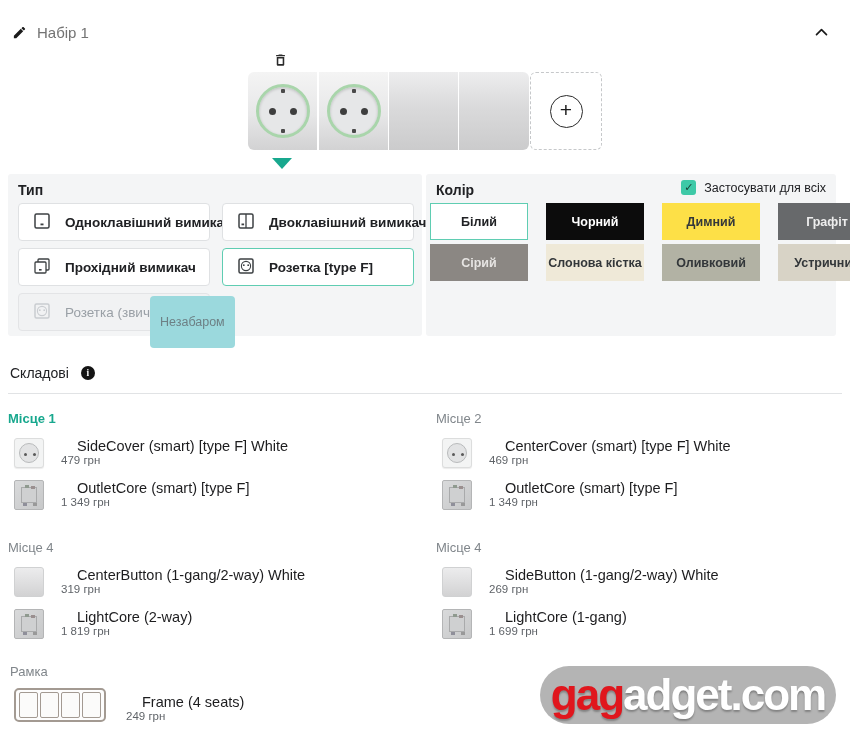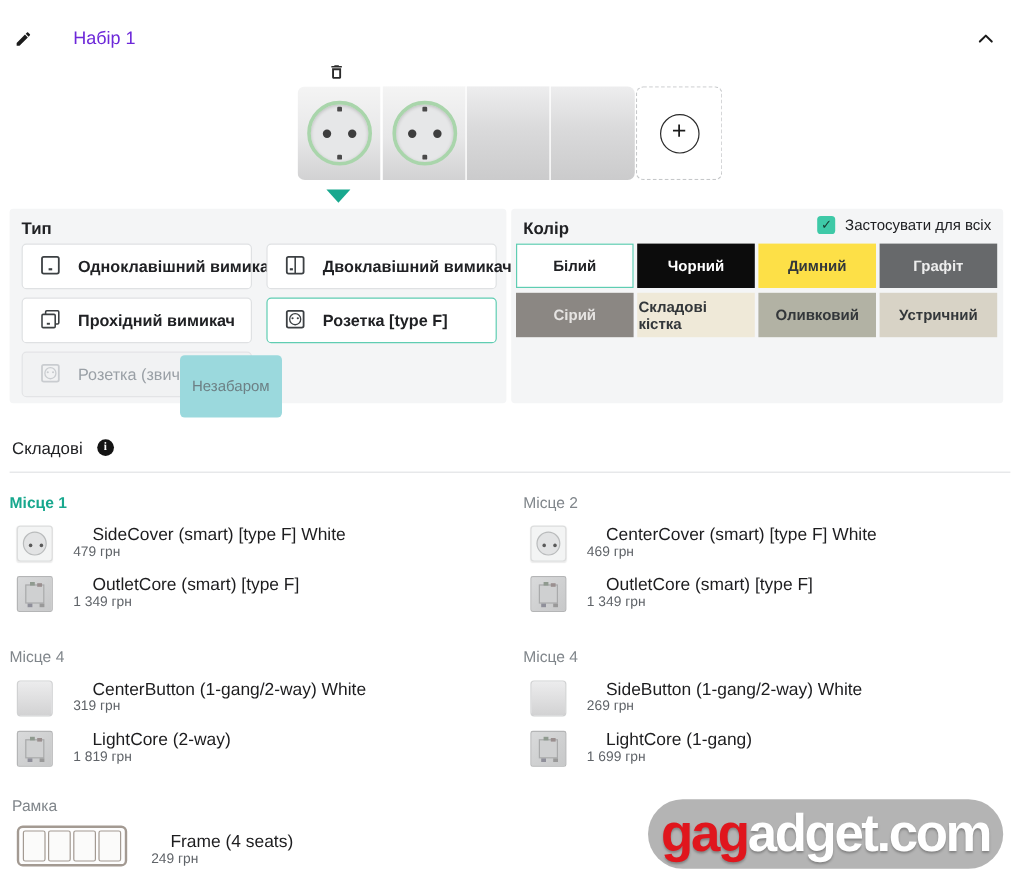--- a/index.html
+++ b/index.html
@@ -2,21 +2,21 @@
 <html><head>
 <meta charset="utf-8">
 <style>
   * { margin:0; padding:0; box-sizing:border-box; }
   html,body { background:#fff; }
   body { font-family:"Liberation Sans","DejaVu Sans",sans-serif; color:#202124; }
   .page { position:relative; width:850px; height:735px; background:#fff; overflow:hidden; }
 
   
   .hdr { position:absolute; left:12px; top:24px; display:flex; align-items:center; gap:10px; }
-  .hdr-title { font-size:15px; color:#6d28d9;margin-left:24px; }
+  .hdr-title { font-size:15px; color:#737373; }
   .icon-btn { background:none; border:none; cursor:pointer; padding:0; line-height:0; }
   .chevron { position:absolute; right:20px; top:24px; }
 
   
   .trash { position:absolute; left:273px; top:52px; }
   .modules { position:absolute; left:248px; top:72px; display:flex; }
   .module { width:70px; height:78px; background:linear-gradient(180deg,#f4f4f4 0%,#e7e7e8 55%,#d2d2d3 100%);
             border-right:1px solid #fff; position:relative; }
   .module.first { border-radius:6px 0 0 6px; margin-right:1px; }
   .module.last  { border-radius:0 6px 6px 0; border-right:none; }
@@ -50,21 +50,21 @@
   .type-btn.disabled .t-label { color:#9aa0a6; font-weight:400; }
   .type-btn.disabled svg { opacity:.45; }
   .badge { position:absolute; left:142px; top:122px; background:#9bd9dd; color:#6d8085; font-size:12.5px;
            padding:19px 10px; border-radius:4px; z-index:2; }
 
   .apply-row { position:absolute; right:10px; top:6px; display:flex; align-items:center; gap:8px; cursor:pointer; }
   .checkbox { width:15px; height:15px; border-radius:3px; background:#3ec9a7; color:#173d33; font-size:11px;
               display:flex; align-items:center; justify-content:center; font-weight:700; }
   .apply-label { font-size:12.5px; color:#202124; }
   .swatches { position:absolute; left:4px; top:29px; width:344px; display:grid;
-              grid-template-columns:repeat(4,98px); grid-auto-rows:37px; gap:4px 3px; }
+              grid-template-columns:repeat(4,98px); grid-auto-rows:37px; gap:4px 18px; }
   .swatch { display:flex; align-items:center; justify-content:center; font-size:12.5px; font-weight:600;
             cursor:pointer; border:1px solid transparent; }
   .swatch.selected { border:1.5px solid #5fcdb2; }
 
   
   .comp-hdr { position:absolute; left:10px; top:365px; display:flex; align-items:center; gap:12px; }
   .comp-title { font-size:14px; color:#202124; }
   .info-dot { width:14px; height:14px; border-radius:50%; background:#141414; color:#fff; font-size:9.5px; font-weight:700;
               font-family:"Liberation Serif","DejaVu Serif",serif; display:flex; align-items:center; justify-content:center; cursor:pointer; }
   .divider { position:absolute; left:8px; top:393px; width:834px; height:1px; background:#e1e3e5; }
@@ -223,21 +223,21 @@
     <div class="apply-row">
       <span class="checkbox">✓</span>
       <span class="apply-label">Застосувати для всіх</span>
     </div>
     <div class="swatches">
       <div class="swatch selected" style="background: rgb(255, 255, 255); color: rgb(32, 33, 36);">Білий</div>
       <div class="swatch" style="background: rgb(12, 12, 12); color: rgb(255, 255, 255);">Чорний</div>
       <div class="swatch" style="background: #fde047; color: rgb(51, 55, 58);">Димний</div>
       <div class="swatch" style="background: rgb(103, 105, 107); color: rgb(237, 237, 237);">Графіт</div>
       <div class="swatch" style="background: rgb(139, 135, 131); color: rgb(230, 228, 226);">Сірий</div>
-      <div class="swatch" style="background: rgb(239, 233, 216); color: rgb(51, 55, 58);">Складові кістка</div>
+      <div class="swatch" style="background: rgb(239, 233, 216); color: rgb(51, 55, 58);">Слонова кістка</div>
       <div class="swatch" style="background: rgb(178, 178, 164); color: rgb(51, 55, 58);">Оливковий</div>
       <div class="swatch" style="background: rgb(216, 211, 198); color: rgb(51, 55, 58);">Устричний</div>
     </div>
   </div>
 
   <div class="comp-hdr">
     <span class="comp-title">Складові</span>
     <span class="info-dot">i</span>
   </div>
   <div class="divider"></div>

